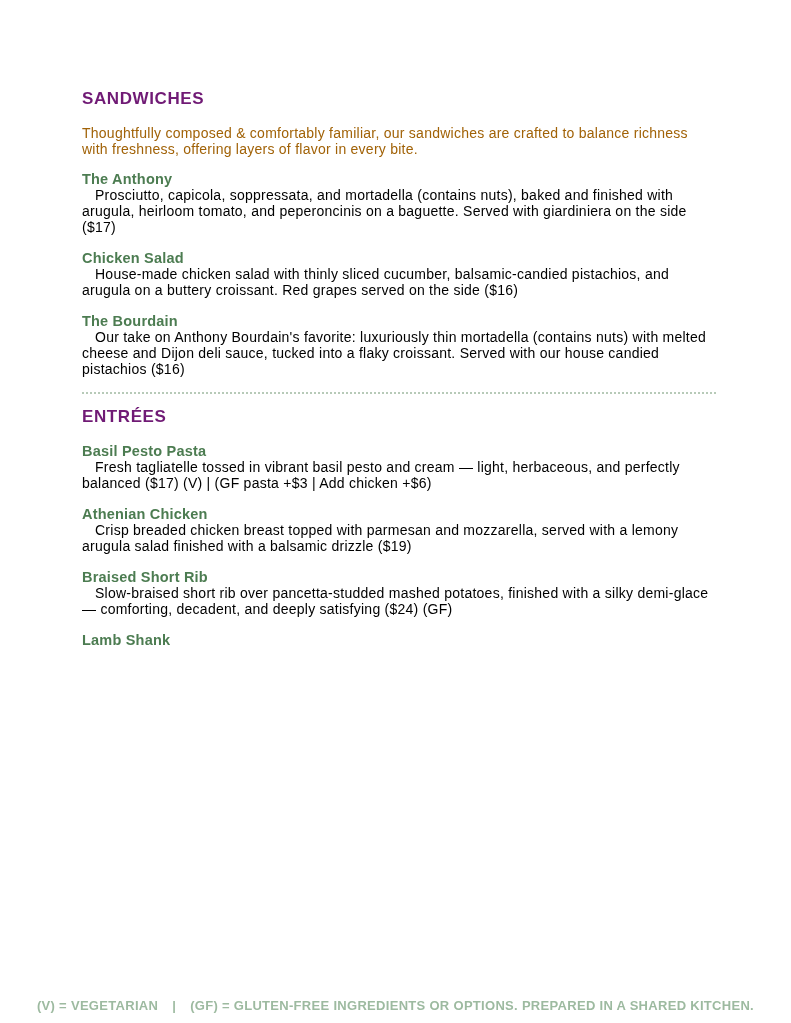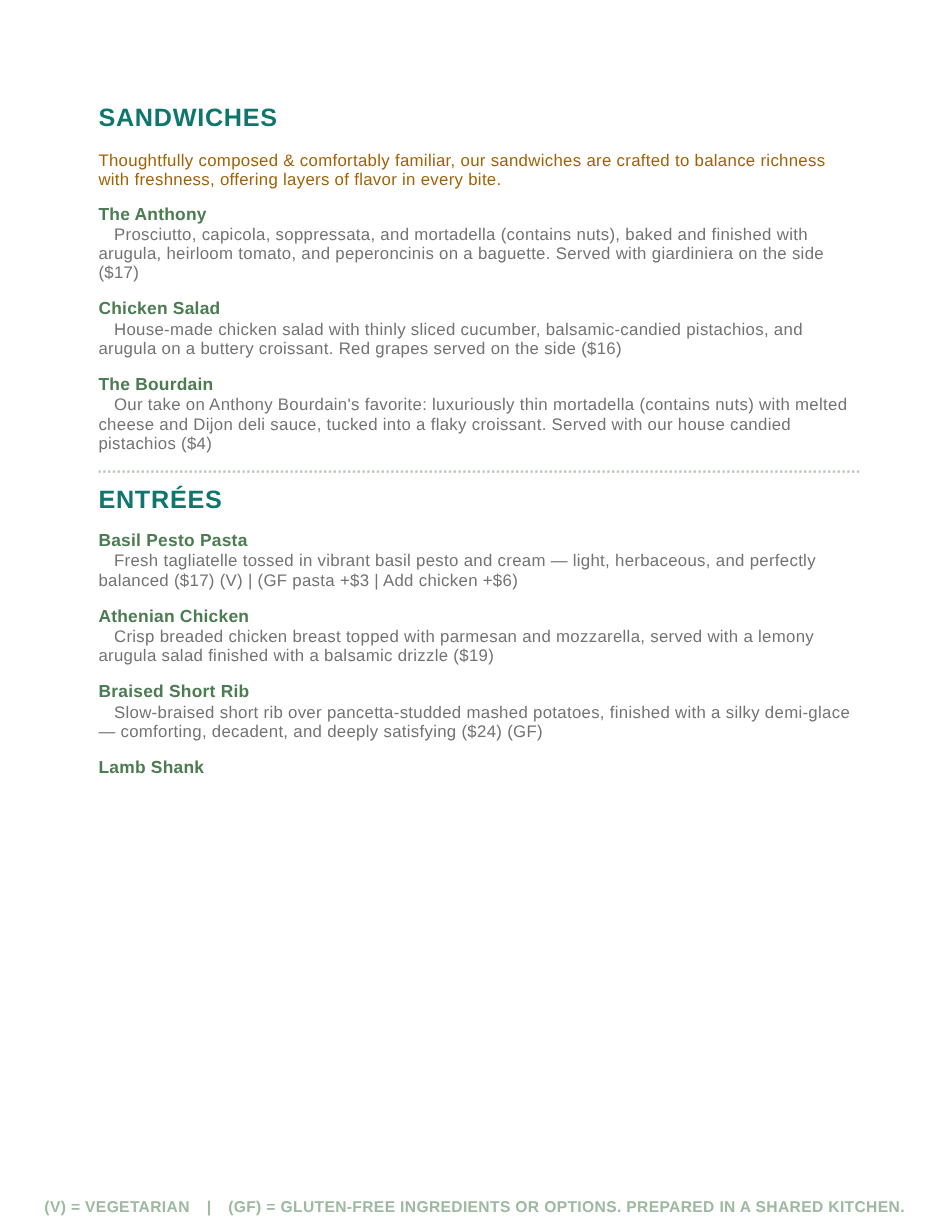--- a/index.html
+++ b/index.html
@@ -12,25 +12,25 @@
     overflow: hidden;
   }
   .content {
     position: absolute;
     left: 82px;
     top: 86px;
     width: 634px;
   }
   .section-title {
     margin: 0 0 13px 0;
-    font-size: 21px;
+    font-size: 17px;
     line-height: 26px;
     font-weight: bold;
     letter-spacing: 0.6px;
-    color: #0f766e;
+    color: #701a75;
   }
   .intro {
     margin: 0 0 14px 0;
     font-size: 14px;
     line-height: 16px;
     letter-spacing: 0.25px;
     color: #a16207;
   }
   .item-name {
     margin: 0;
@@ -38,21 +38,21 @@
     line-height: 16px;
     font-weight: bold;
     letter-spacing: 0.2px;
     color: #4c7c51;
   }
   .item-desc {
     margin: 0 0 15px 0;
     font-size: 14px;
     line-height: 16px;
     letter-spacing: 0.25px;
-    color: #737373;
+    color: #000000;
     text-indent: 13px;
   }
   .divider {
     border: none;
     border-top: 2px dotted #b7cab8;
     margin: 12px 0 10px 0;
     height: 0;
   }
   .footer {
     position: absolute;
@@ -94,21 +94,21 @@
         <p class="item-desc">Prosciutto, capicola, soppressata, and mortadella (contains nuts), baked and finished with arugula, heirloom tomato, and peperoncinis on a baguette. Served with giardiniera on the side ($17)</p>
       </div>
 
       <div class="item">
         <h3 class="item-name">Chicken Salad</h3>
         <p class="item-desc">House-made chicken salad with thinly sliced cucumber, balsamic-candied pistachios, and arugula on a buttery croissant. Red grapes served on the side ($16)</p>
       </div>
 
       <div class="item">
         <h3 class="item-name">The Bourdain</h3>
-        <p class="item-desc">Our take on Anthony Bourdain's favorite: luxuriously thin mortadella (contains nuts) with melted cheese and Dijon deli sauce, tucked into a flaky croissant. Served with our house candied pistachios ($4)</p>
+        <p class="item-desc">Our take on Anthony Bourdain's favorite: luxuriously thin mortadella (contains nuts) with melted cheese and Dijon deli sauce, tucked into a flaky croissant. Served with our house candied pistachios ($16)</p>
       </div>
     </section>
 
     <hr class="divider">
 
     <section>
       <h2 class="section-title">ENTRÉES</h2>
 
       <div class="item">
         <h3 class="item-name">Basil Pesto Pasta</h3>

